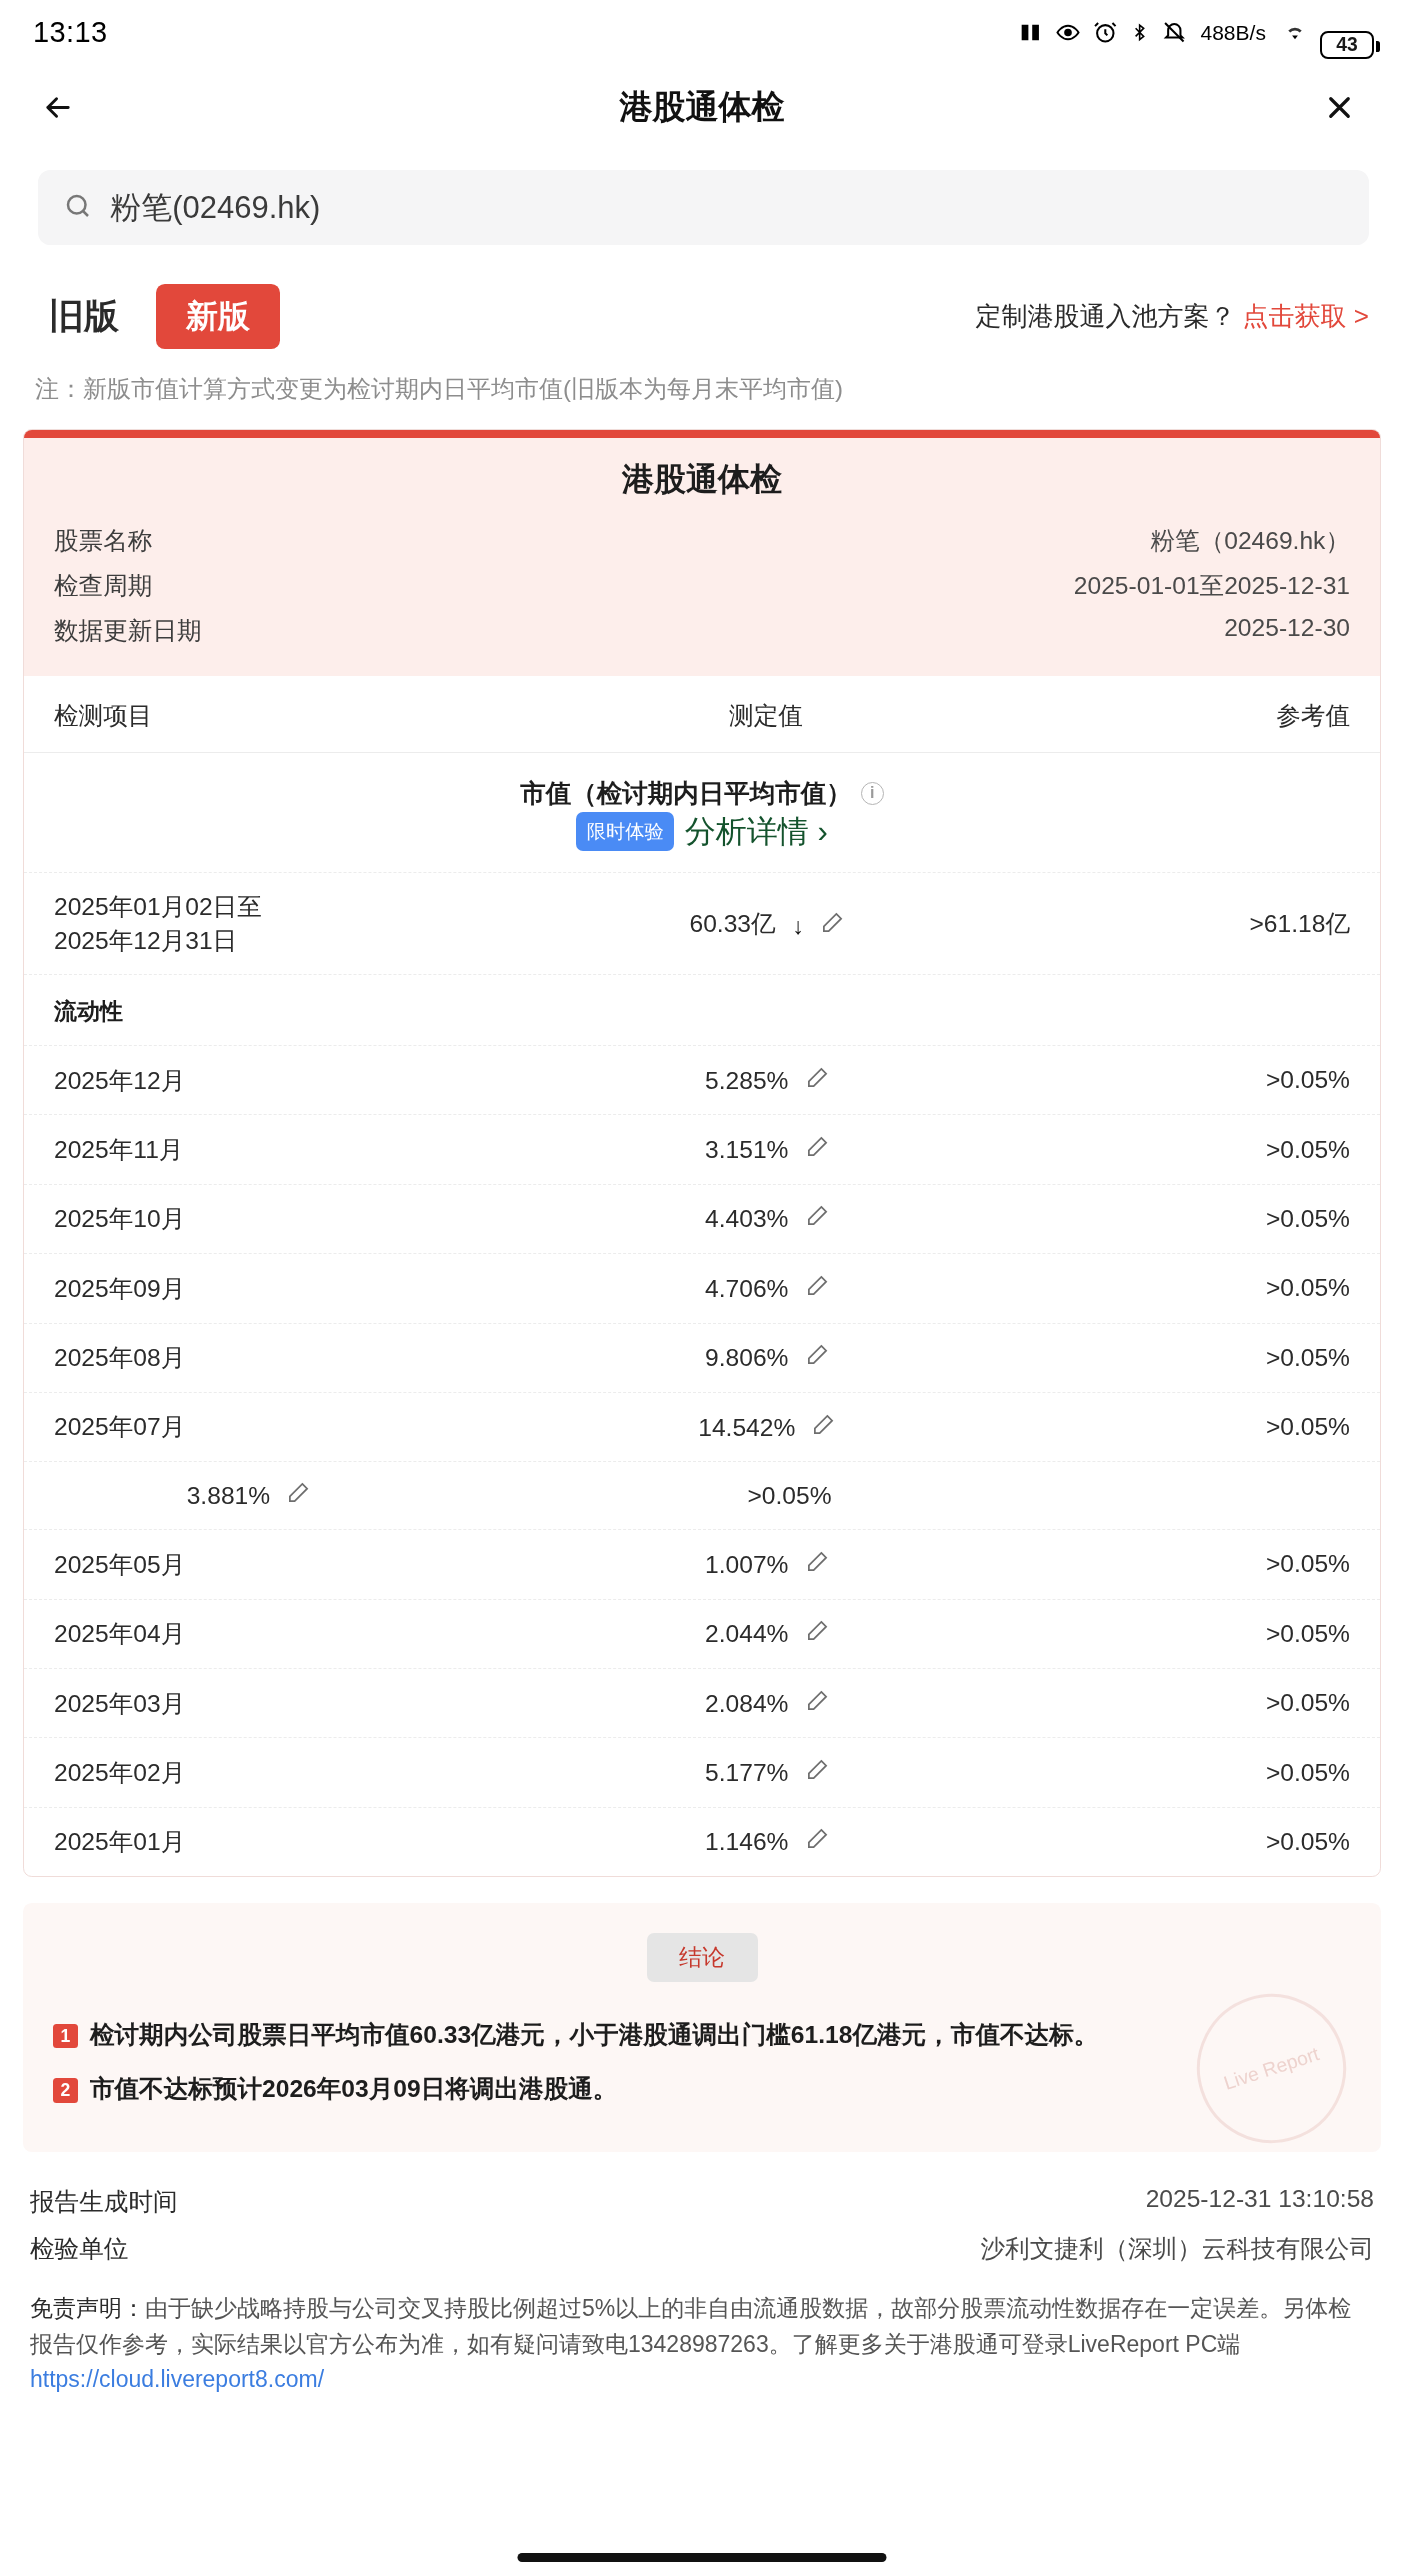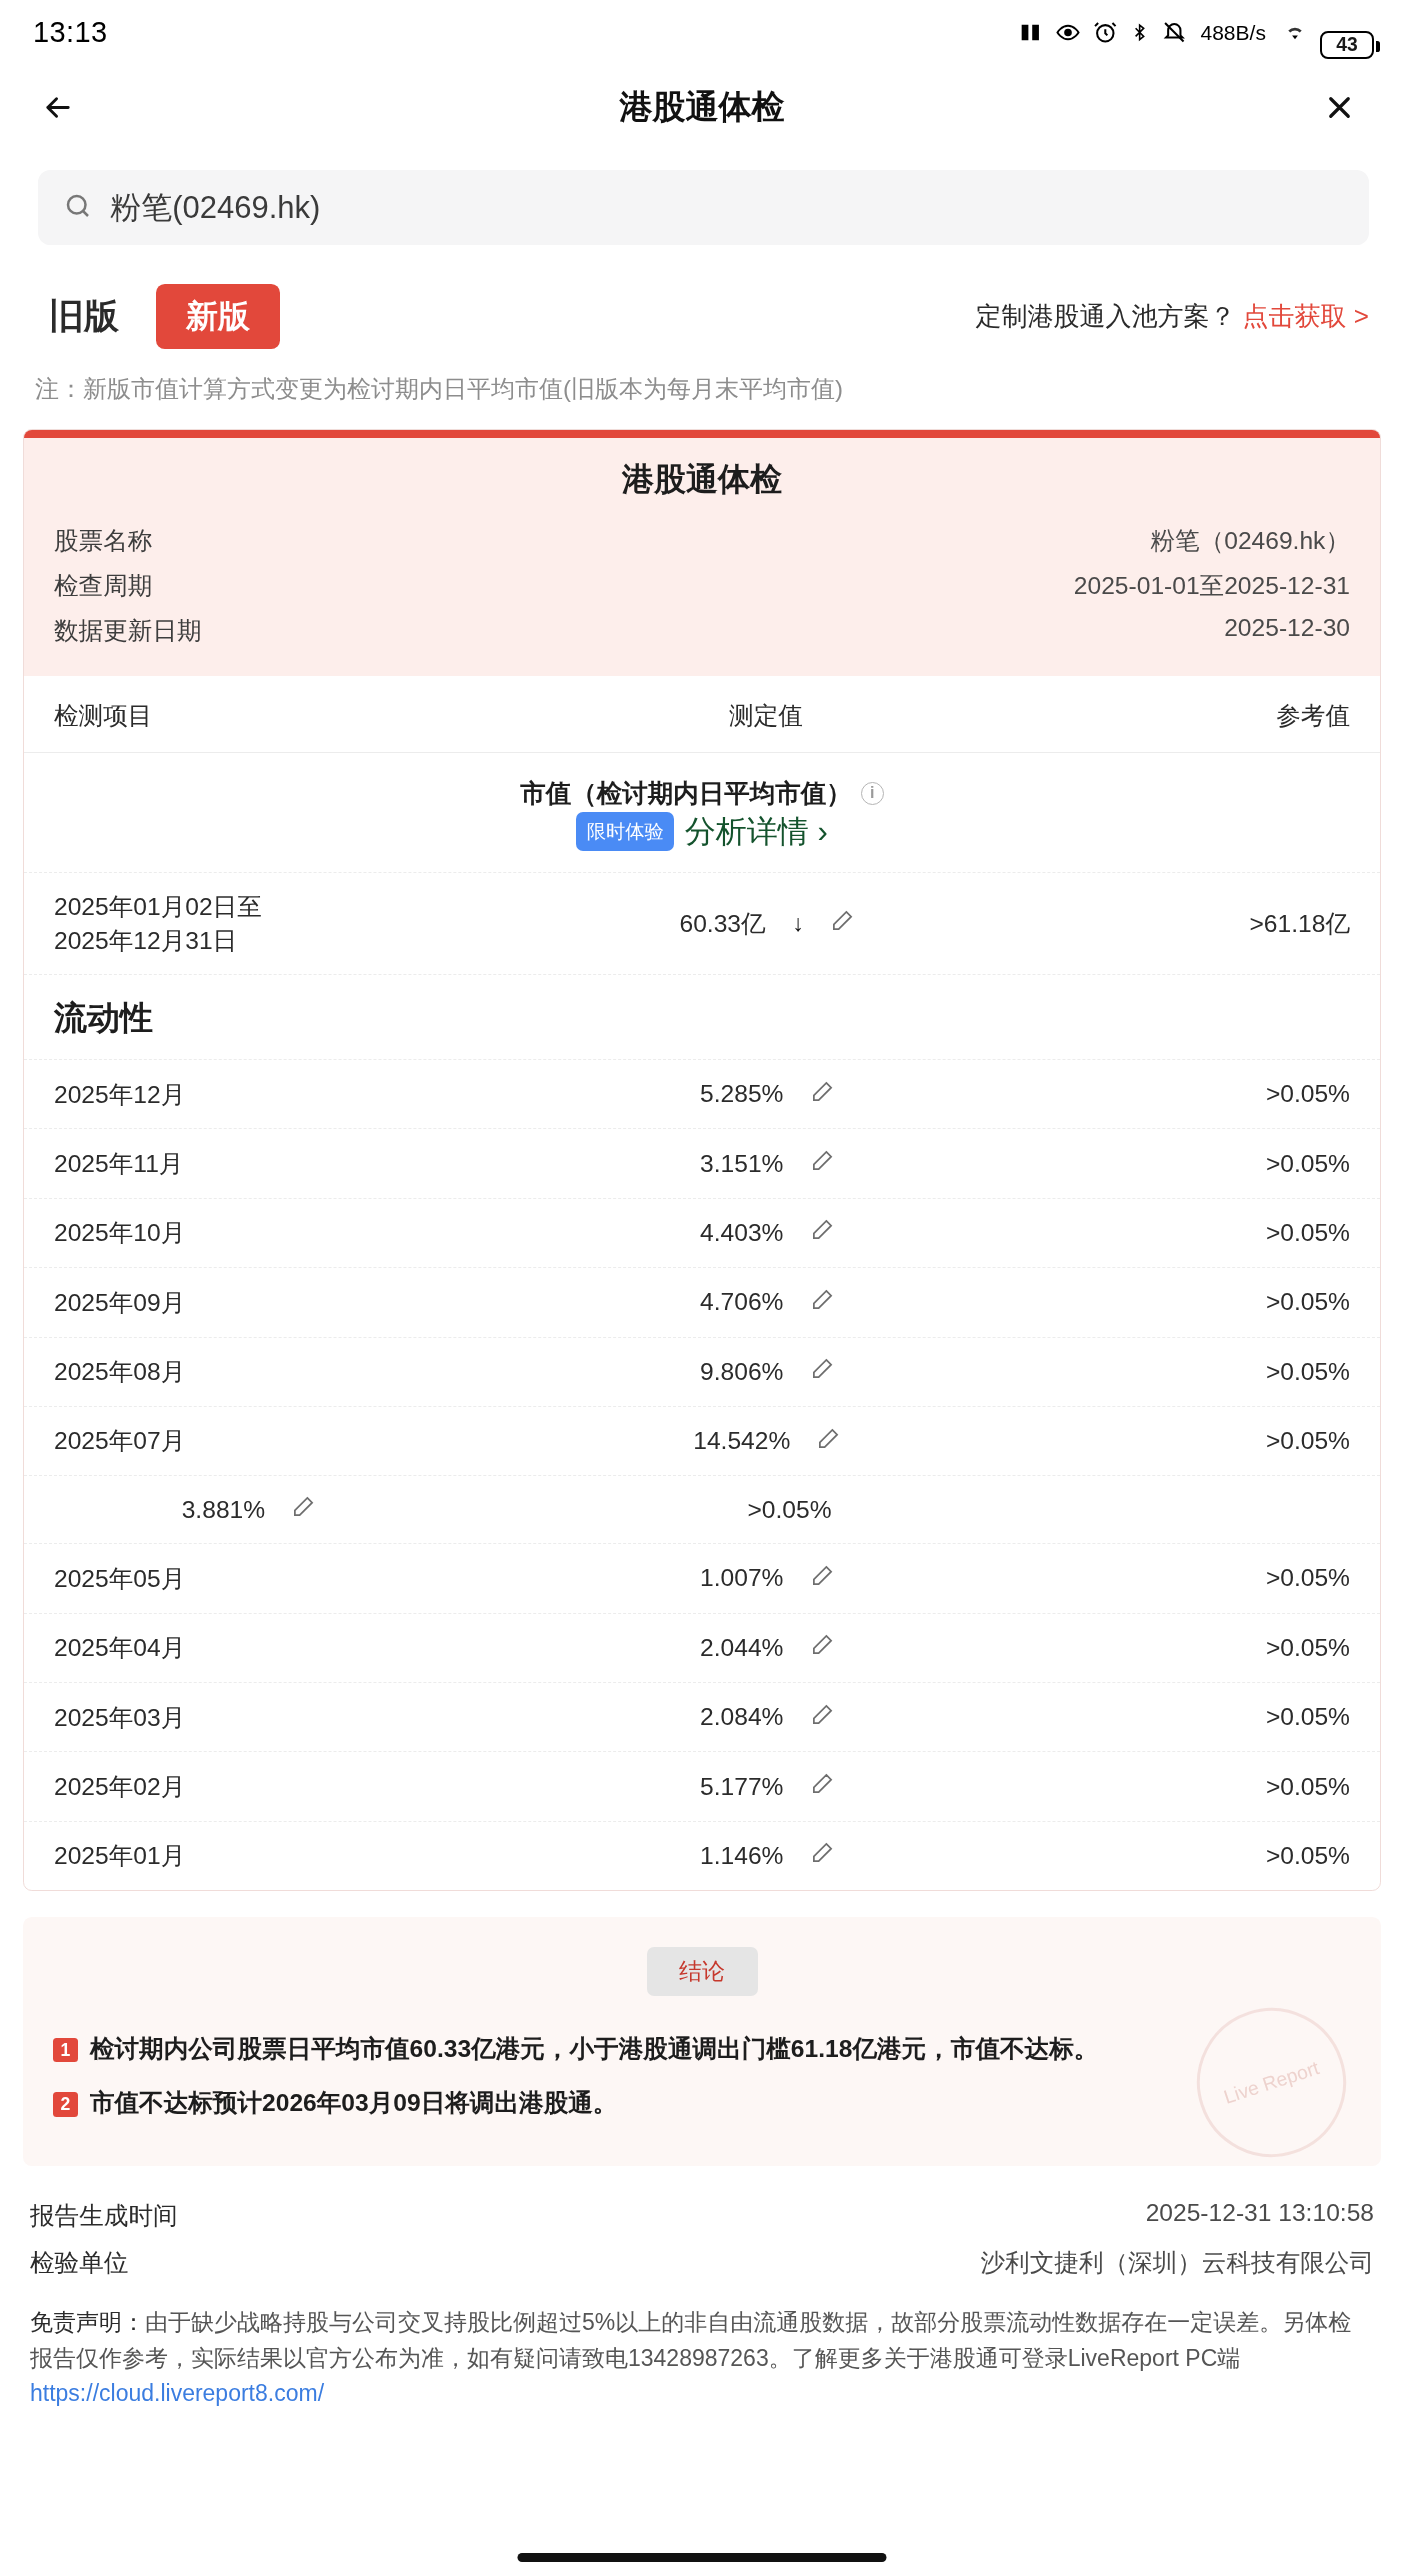--- a/index.html
+++ b/index.html
@@ -240,33 +240,33 @@
     display: flex;
     align-items: center;
     padding: 17.6px 30px;
     border-bottom: 1.8px dashed #ececec;
     min-height: 68px;
   }
   .c-item { width: 40%; font-size: 24.6px; color: #2b2b2b; line-height: 1.35; }
   .c-mid {
     width: 30%;
     display: flex;
-    align-items: center;
+    align-items: flex-end;
     justify-content: center;
-    gap: 27px;
+    gap: 17px;
     font-size: 24.6px;
     color: #2b2b2b;
   }
   .c-right { width: 30%; text-align: right; font-size: 24.6px; color: #2b2b2b; }
   .arrow-down { color: #111; font-size: 23px; }
   .pen-icon { color: #6e6e6e; font-size: 23px; }
 
   .group-row {
     padding: 21px 30px 17.6px 30px;
-    font-size: 33px;
+    font-size: 23px;
     font-weight: bold;
     color: #1d1d1d;
     border-bottom: 1.8px dashed #ececec;
   }
 
   
   .conclusion-wrap {
     margin: 26px 23px 0 23px;
     background: #fdf7f5;
     border-radius: 8.8px;

